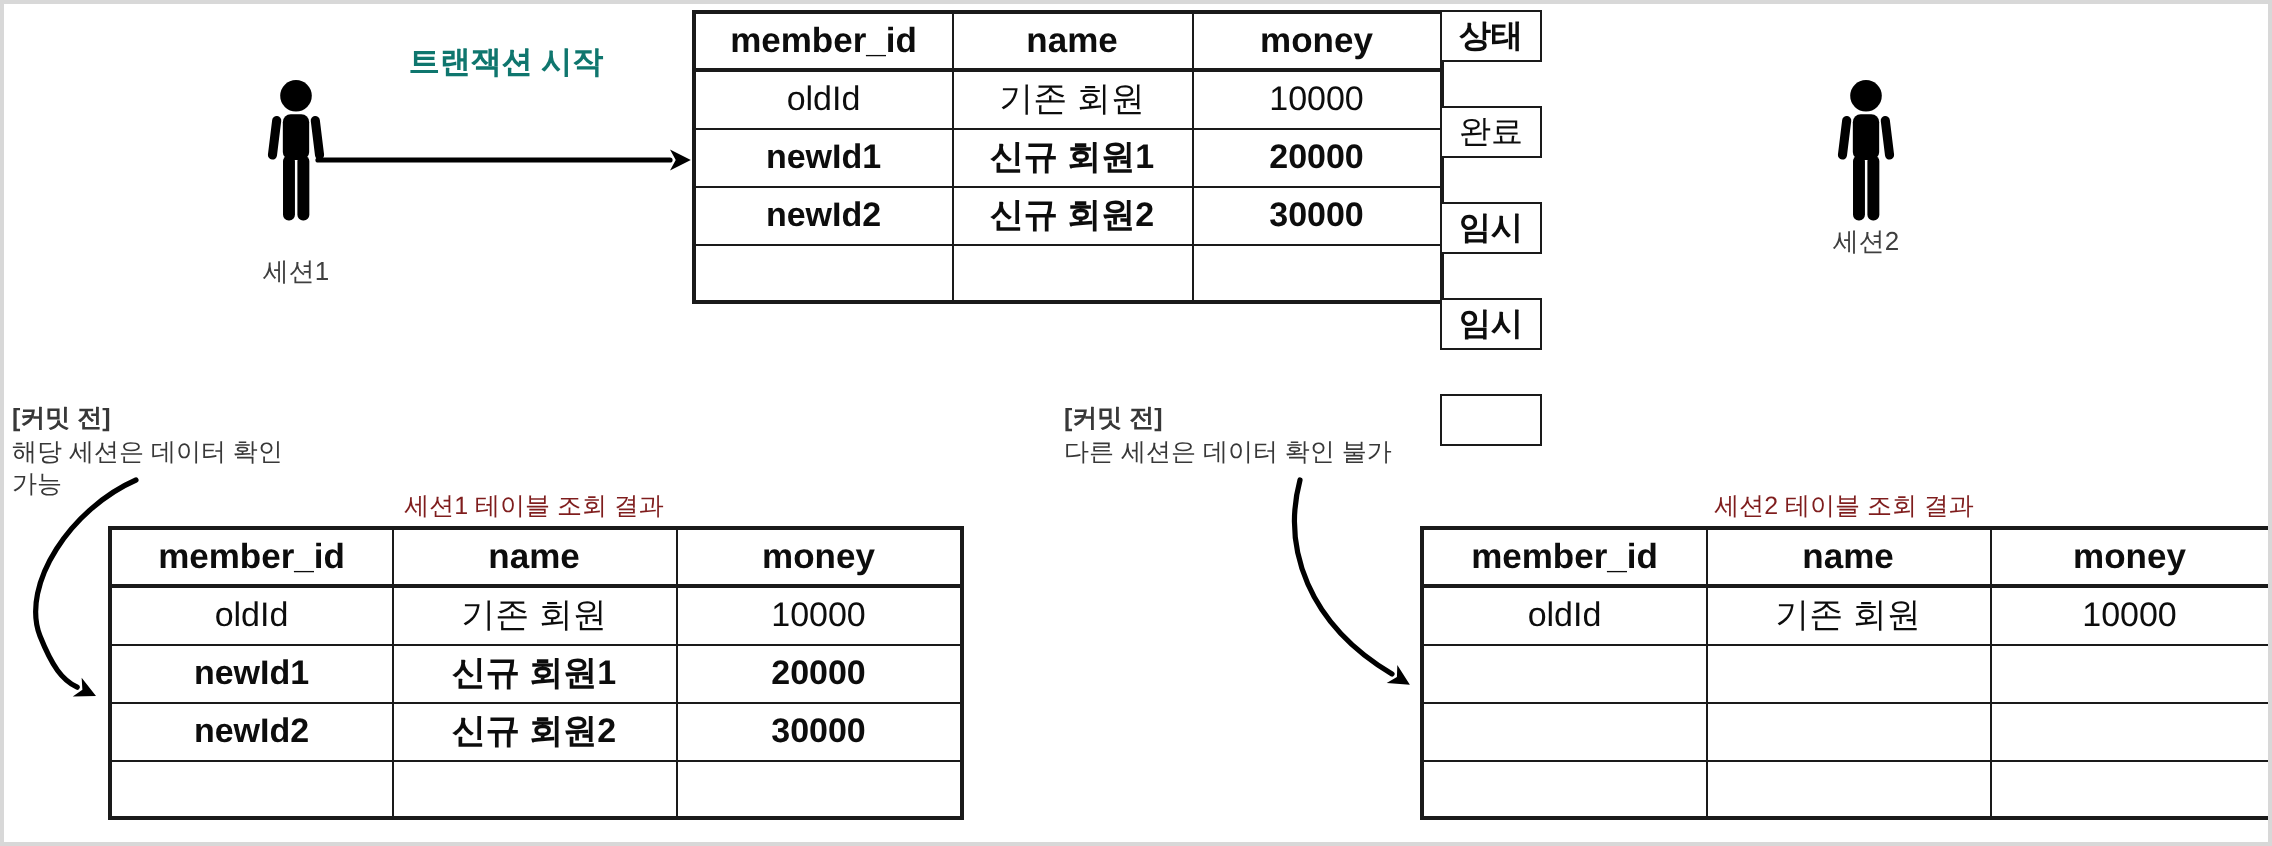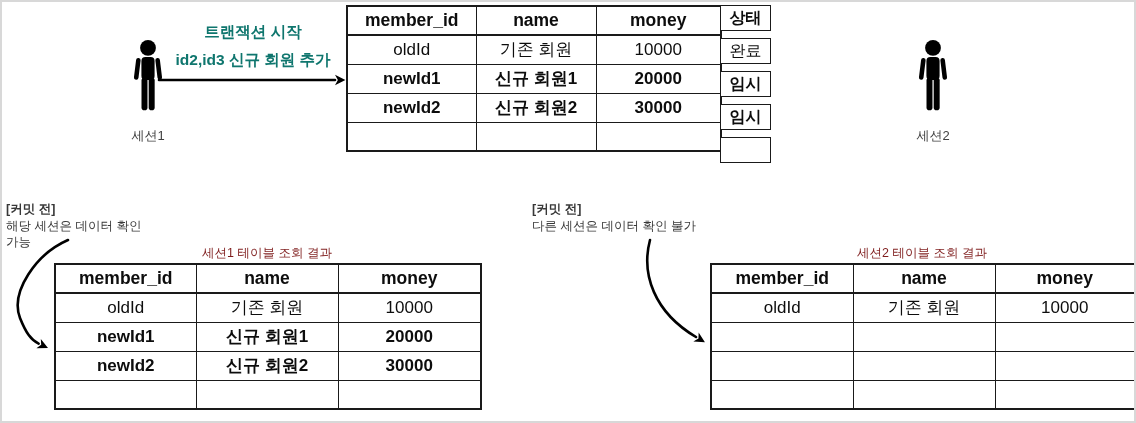--- a/index.html
+++ b/index.html
@@ -31,21 +31,21 @@
     border: 1.5px solid #1a1a1a; height: 29px; padding: 0 2px;
     text-align: center; vertical-align: middle;
     font-size: 17px; color: #0d0d0d; white-space: nowrap; overflow: hidden;
   }
   table.tbl th { font-weight: 700; border-bottom-width: 2.5px; font-size: 17.5px; }
   table.tbl tr.bold td { font-weight: 700; }
 
   
   .status-col {
     position: absolute; left: 718px; top: 3px; width: 51px;
-    display: flex; flex-direction: column; gap: 7px;
+    display: flex; flex-direction: column; gap: 22px;
   }
   .status-box {
     height: 26px; border: 1.5px solid #1a1a1a; background: #fff;
     display: flex; align-items: center; justify-content: center;
     font-size: 16px; color: #0d0d0d;
   }
   .status-box.bold { font-weight: 700; }
 
   
   .note { position: absolute; text-align: left; font-size: 12.5px; line-height: 16.5px; color: #383838; }
@@ -83,25 +83,24 @@
   <div class="person" style="left:916px; top:38px;">
     <svg width="30" height="79" viewBox="0 0 34 90">
       <circle cx="17" cy="9" r="9"></circle>
       <rect x="9.5" y="19.5" width="15" height="26" rx="4.5"></rect>
       <rect x="3.6" y="20.5" width="5.2" height="25" rx="2.6" transform="rotate(7 6.2 21.5)"></rect>
       <rect x="25.2" y="20.5" width="5.2" height="25" rx="2.6" transform="rotate(-7 27.8 21.5)"></rect>
       <rect x="9.6" y="43" width="6.8" height="37" rx="3.2"></rect>
       <rect x="17.8" y="43" width="6.8" height="37" rx="3.2"></rect>
     </svg>
   </div>
-  <div class="plabel" style="left:891px; top:125px; width:80px;">세션2</div>
+  <div class="plabel" style="left:891px; top:110px; width:80px;">세션2</div>
 
   <div class="txn-note">
     <div>트랜잭션 시작</div>
-    <div>id2,id3 신규 회원 추가</div>
   </div>
 
   <table class="tbl" style="left:344px; top:3px; width:374px;">
     <colgroup>
         <col style="width:129px">
         <col style="width:120px">
         <col style="width:125px">
       </colgroup>
     <thead>
         <tr>

